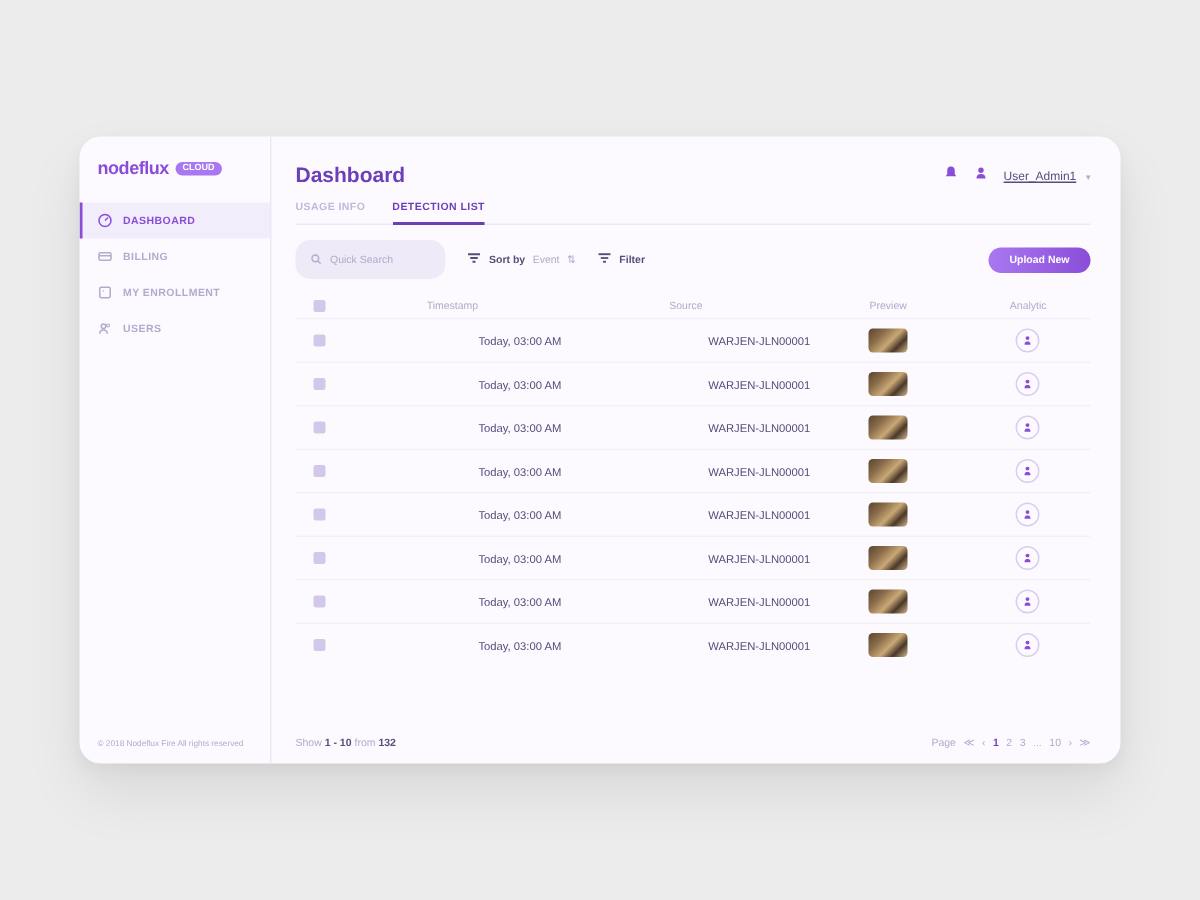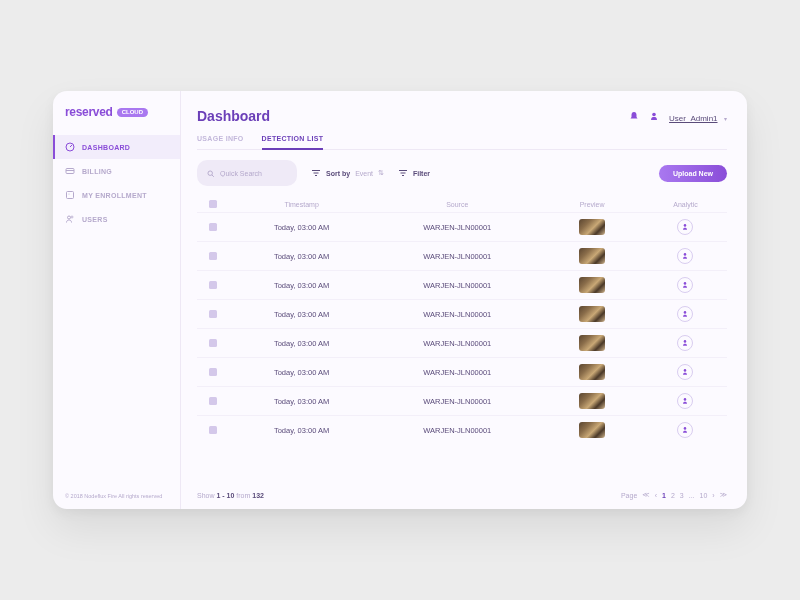--- a/index.html
+++ b/index.html
@@ -81,21 +81,21 @@
   display: grid;
   grid-template-columns: 32px 1.4fr 1.6fr 1fr 0.8fr;
   align-items: center;
 }
 .thead { font-size: 7px; color: #b5a9cc; font-weight: 500; padding: 4px 0; }
 .thead > div { text-align: center; }
 .trow {
   font-size: 7.5px; color: #5a4b7a; font-weight: 500;
   padding: 6px 0; border-top: 1px solid #f3eff9;
 }
-.trow > div { text-align: center; }
+.trow > div { text-align: right; }
 .chk { display: flex; justify-content: center; }
 .chkbox { width: 8px; height: 8px; background: #d4c8ea; border-radius: 1.5px; cursor: pointer; }
 .thumb {
   width: 26px; height: 16px; border-radius: 3px; margin: 0 auto;
   background: linear-gradient(135deg, #5a4530 0%, #8a6d4a 30%, #c9a876 55%, #4a3828 75%, #d4b890 100%);
 }
 .analytic-ico {
   width: 16px; height: 16px; border-radius: 50%;
   border: 1px solid #d9cdf0; margin: 0 auto;
   display: flex; align-items: center; justify-content: center;
@@ -106,21 +106,21 @@
 .pager { display: flex; align-items: center; gap: 5px; }
 .pager span { cursor: pointer; }
 .pager .cur { color: #6b3fb8; font-weight: 600; }
 </style>
 </head>
 <body>
 
 <div class="window">
   <aside class="sidebar">
     <div class="logo">
-      <span class="logo-text">reserved</span>
+      <span class="logo-text">nodeflux</span>
       <span class="logo-badge">CLOUD</span>
     </div>
     <nav class="nav">
       <div class="nav-item active">
         <span class="nav-icon">
             <svg width="10" height="10" viewBox="0 0 10 10">
               <circle cx="5" cy="5" r="4" fill="none" stroke="currentColor" stroke-width="1"></circle>
               <path d="M5 5 L7 3" stroke="currentColor" stroke-width="1"></path>
             </svg>
           </span>

